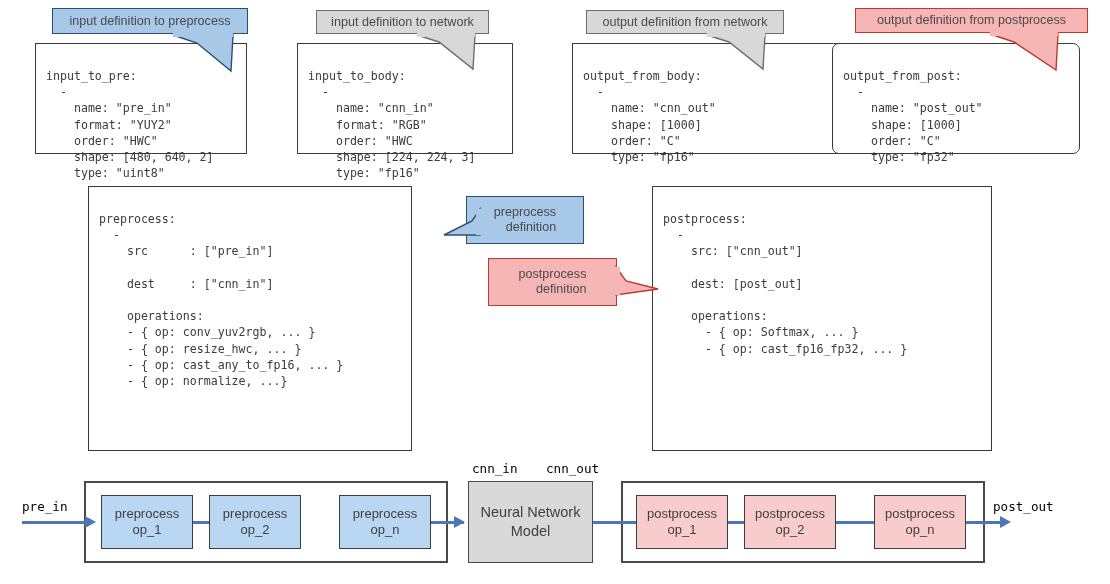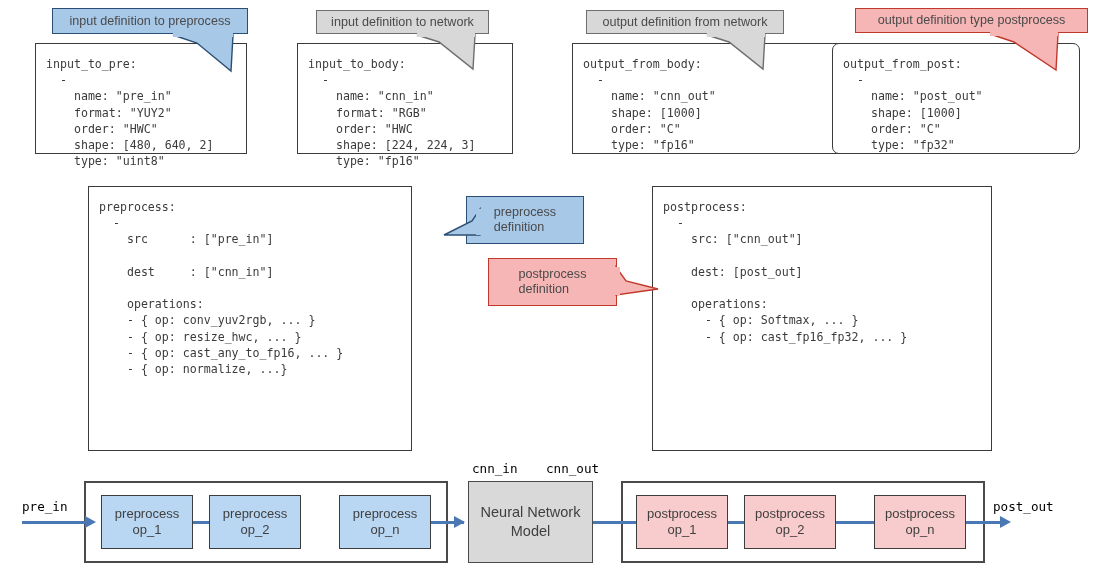--- a/index.html
+++ b/index.html
@@ -26,33 +26,33 @@
   .yaml-box {
     position: absolute;
     box-sizing: border-box;
     border: 1.3px solid #3a3a3a;
     background: #ffffff;
     font-family: "DejaVu Sans Mono", "Liberation Mono", monospace;
     font-size: 11.6px;
     line-height: 16.2px;
     color: #3b3b3b;
     white-space: pre;
-    padding: 12px 0 0 10px;
+    padding: 24px 0 0 10px;
     z-index: 2;
   }
 
   
   .callout {
     position: absolute;
     box-sizing: border-box;
     border-width: 1.4px;
     border-style: solid;
     font-size: 12.6px;
     line-height: 15px;
-    text-align: left;
+    text-align: right;
     display: flex;
     align-items: center;
     justify-content: center;
     z-index: 6;
     color: #4a4a4a;
   }
   .callout .tail {
     position: absolute;
     z-index: 5;
     overflow: visible;
@@ -153,21 +153,21 @@
     </svg>
   </div>
   <div class="yaml-box" style="left:572px; top:43px; width:276px; height:111px;">output_from_body:
   -
     name: "cnn_out"
     shape: [1000]
     order: "C"
     type: "fp16"</div>
 
   <div class="callout red" style="left:855px; top:8px; width:233px; height:25px;">
-    <span>output definition type postprocess</span>
+    <span>output definition from postprocess</span>
     <svg class="tail" width="80" height="40" viewBox="0 0 80 40" style="left:132px; top:23px;">
       <polygon points="2,2 70,2 68,38 26,10" fill="#f6b6b6" stroke="#c0392b" stroke-width="1.4"></polygon>
       <rect x="2" y="0" width="68" height="4" fill="#f6b6b6"></rect>
     </svg>
   </div>
   <div class="yaml-box" style="left:832px; top:43px; width:248px; height:111px;border-radius:7px;">output_from_post:
   -
     name: "post_out"
     shape: [1000]
     order: "C"

